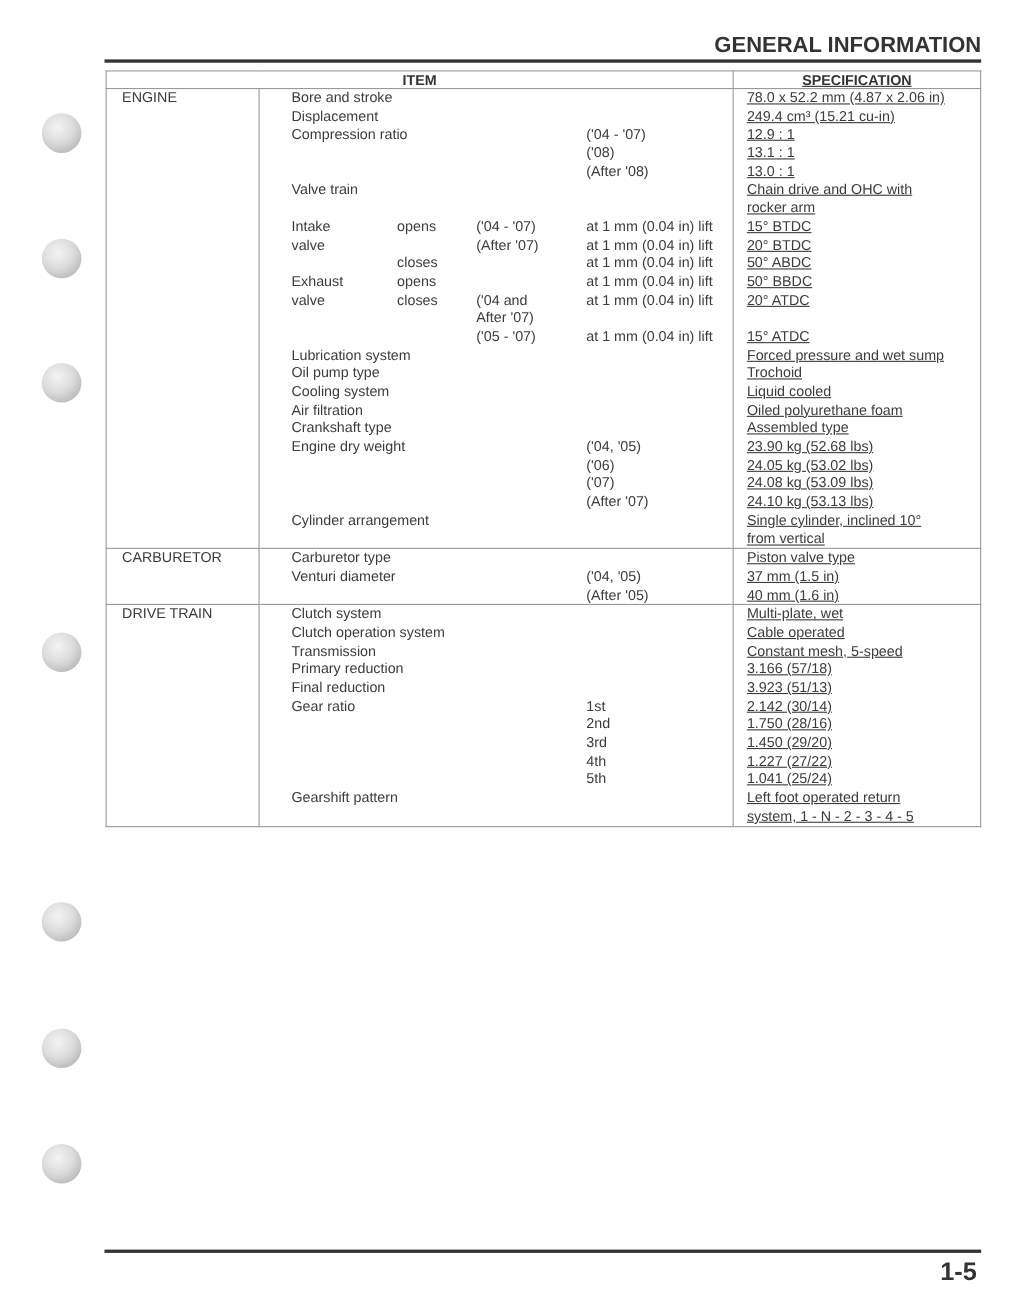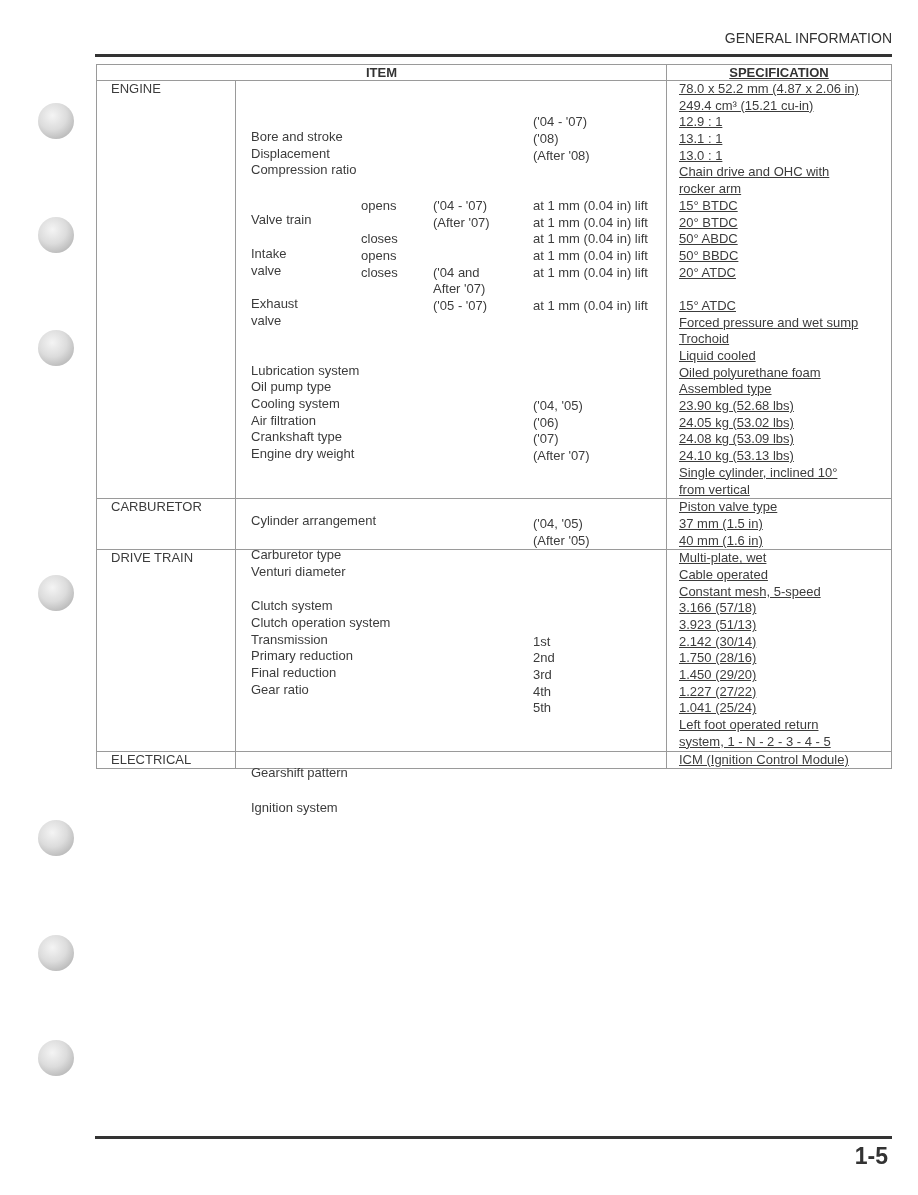--- a/index.html
+++ b/index.html
@@ -5,39 +5,39 @@
   html, body { margin:0; padding:0; }
   body {
     width:918px; height:1195px; background:#ffffff; position:relative; overflow:hidden;
     font-family:"Liberation Sans", sans-serif; color:#3a3a3a;
   }
   .hole {
     position:absolute; left:38px; width:36px; height:36px; border-radius:50%;
     background: radial-gradient(circle at 40% 35%, #f4f4f4 0%, #dcdcdc 45%, #b8b8b8 80%, #a8a8a8 100%);
   }
   .page-title {
-    position:absolute; right:26px; top:30px; font-weight:normal; font-size:14px; color:#333;
+    position:absolute; right:26px; top:30px; font-weight:bold; font-size:20px; color:#333;
     letter-spacing:0px;
   }
   .rule-top { position:absolute; left:95px; top:54px; width:797px; height:3px; background:#333; }
   .rule-bottom { position:absolute; left:95px; top:1136px; width:797px; height:3px; background:#333; }
   .page-num { position:absolute; right:30px; top:1143px; font-weight:bold; font-size:23px; color:#333; }
 
   table.spec {
     position:absolute; left:96px; top:64px; width:796px; border-collapse:collapse;
     font-size:13px; line-height:16.7px; color:#3c3c3c;
   }
   table.spec td, table.spec th { border:1px solid #9a9a9a; vertical-align:top; padding:0; }
   table.spec th { font-weight:bold; font-size:13px; line-height:15px; text-align:center; color:#333; }
   .c-sec { width:124px; padding-left:14px !important; }
   .c-item { position:relative; }
   .c-spec { width:212px; padding-left:12px !important;text-decoration:underline; }
   .line { height:16.7px; white-space:nowrap; position:relative; }
   .line span { position:absolute; top:0; }
-  .col-a { left:15px;margin-top:48px; }
+  .col-a { left:29px; }
   .col-b { left:125px; }
   .col-c { left:197px; }
   .col-d { left:297px; }
 </style>
 </head>
 <body>
 
 <div id="holes">
     <div class="hole" style="top: 103px;"></div>
     <div class="hole" style="top: 217px;"></div>
@@ -353,31 +353,17 @@
           <div class="line">3.923 (51/13)</div>
           <div class="line">2.142 (30/14)</div>
           <div class="line">1.750 (28/16)</div>
           <div class="line">1.450 (29/20)</div>
           <div class="line">1.227 (27/22)</div>
           <div class="line">1.041 (25/24)</div>
           <div class="line">Left foot operated return</div>
           <div class="line">system, 1 - N - 2 - 3 - 4 - 5</div>
         </td>
       </tr>
-      <tr>
-        <td class="c-sec">ELECTRICAL</td>
-        <td class="c-item">
-          <div class="line">
-            <span class="col-a">Ignition system</span>
-            <span class="col-b"></span>
-            <span class="col-c"></span>
-            <span class="col-d"></span>
-          </div>
-        </td>
-        <td class="c-spec">
-          <div class="line">ICM (Ignition Control Module)</div>
-        </td>
-      </tr>
     </tbody>
 </table>
 
 <div class="rule-bottom"></div>
 <div class="page-num">1-5</div>
 
 </body></html>

